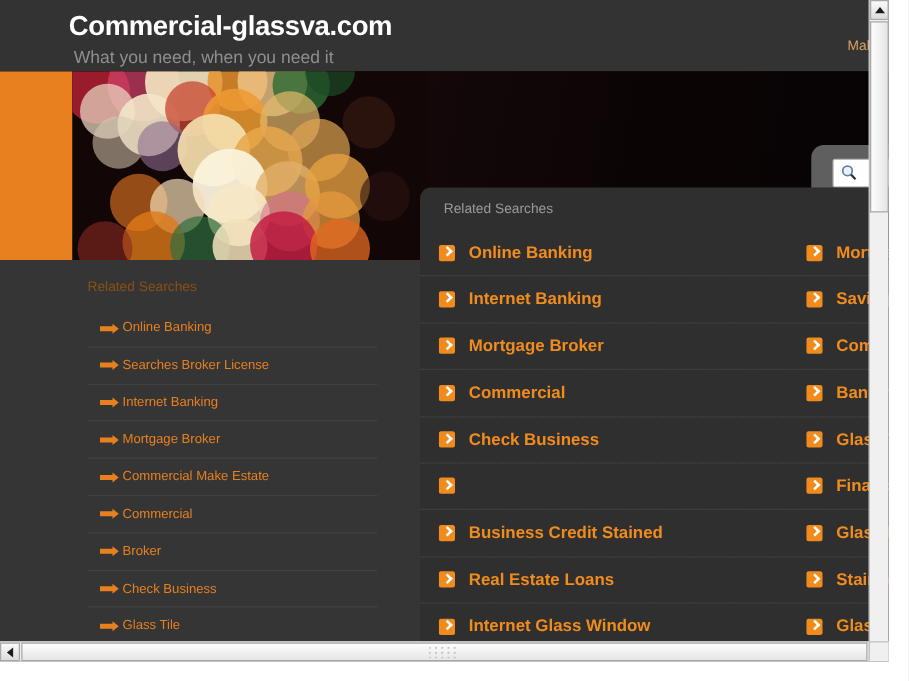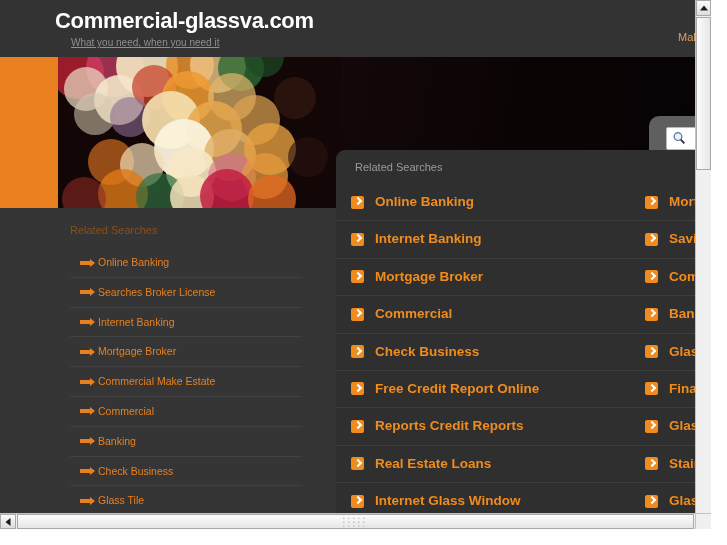--- a/index.html
+++ b/index.html
@@ -25,24 +25,23 @@
     width: 711px; height: 57px;
     background: #333333;
   }
   .site-title {
     position: absolute; left: 55px; top: 8px;
     font-size: 22px; font-weight: bold;
     color: #ffffff;
     letter-spacing: -0.3px;
   }
   .site-tagline {
-    position: absolute; left: 71px; top: 37px;
-    font-size: 10px;
+    position: absolute; left: 59px; top: 37px;
+    font-size: 14px;
     color: #8f8f8f;
-    text-decoration: underline;
   }
   .header-link {
     position: absolute; right: 6px; top: 31px;
     font-size: 11px;
     color: #d9a066;
     white-space: nowrap;
   }
 
   
   .banner {
@@ -332,21 +331,21 @@
 
   <div class="side-panel">
     <div class="side-heading">Related Searches</div>
     <ul class="side-list" id="side-list">
         <li class="side-item"><span class="side-bullet"></span><span>Online Banking</span></li>
         <li class="side-item"><span class="side-bullet"></span><span>Searches Broker License</span></li>
         <li class="side-item"><span class="side-bullet"></span><span>Internet Banking</span></li>
         <li class="side-item"><span class="side-bullet"></span><span>Mortgage Broker</span></li>
         <li class="side-item"><span class="side-bullet"></span><span>Commercial Make Estate</span></li>
         <li class="side-item"><span class="side-bullet"></span><span>Commercial</span></li>
-        <li class="side-item"><span class="side-bullet"></span><span>Banking</span></li>
+        <li class="side-item"><span class="side-bullet"></span><span>Broker</span></li>
         <li class="side-item"><span class="side-bullet"></span><span>Check Business</span></li>
         <li class="side-item"><span class="side-bullet"></span><span>Glass Tile</span></li>
       </ul>
   </div>
 
   <div class="overlay">
     <div class="overlay-heading">Related Searches</div>
     <div class="overlay-grid" id="overlay-grid">
         <div class="ov-row">
           <div class="ov-cell col-left"><span class="ov-chev"></span><span>Online Banking</span></div>
@@ -362,25 +361,25 @@
         </div>
         <div class="ov-row">
           <div class="ov-cell col-left"><span class="ov-chev"></span><span>Commercial</span></div>
           <div class="ov-cell col-right"><span class="ov-chev"></span><span>Bankin</span></div>
         </div>
         <div class="ov-row">
           <div class="ov-cell col-left"><span class="ov-chev"></span><span>Check Business</span></div>
           <div class="ov-cell col-right"><span class="ov-chev"></span><span>Glass T</span></div>
         </div>
         <div class="ov-row">
-          <div class="ov-cell col-left"><span class="ov-chev"></span><span>Free Credit Report Online</span></div>
+          <div class="ov-cell col-left"><span class="ov-chev"></span></div>
           <div class="ov-cell col-right"><span class="ov-chev"></span><span>Financ</span></div>
         </div>
         <div class="ov-row">
-          <div class="ov-cell col-left"><span class="ov-chev"></span><span>Reports Credit Reports</span></div>
+          <div class="ov-cell col-left"><span class="ov-chev"></span><span>Business Credit Stained</span></div>
           <div class="ov-cell col-right"><span class="ov-chev"></span><span>Glass D</span></div>
         </div>
         <div class="ov-row">
           <div class="ov-cell col-left"><span class="ov-chev"></span><span>Real Estate Loans</span></div>
           <div class="ov-cell col-right"><span class="ov-chev"></span><span>Stained</span></div>
         </div>
         <div class="ov-row">
           <div class="ov-cell col-left"><span class="ov-chev"></span><span>Internet Glass Window</span></div>
           <div class="ov-cell col-right"><span class="ov-chev"></span><span>Glass</span></div>
         </div>

